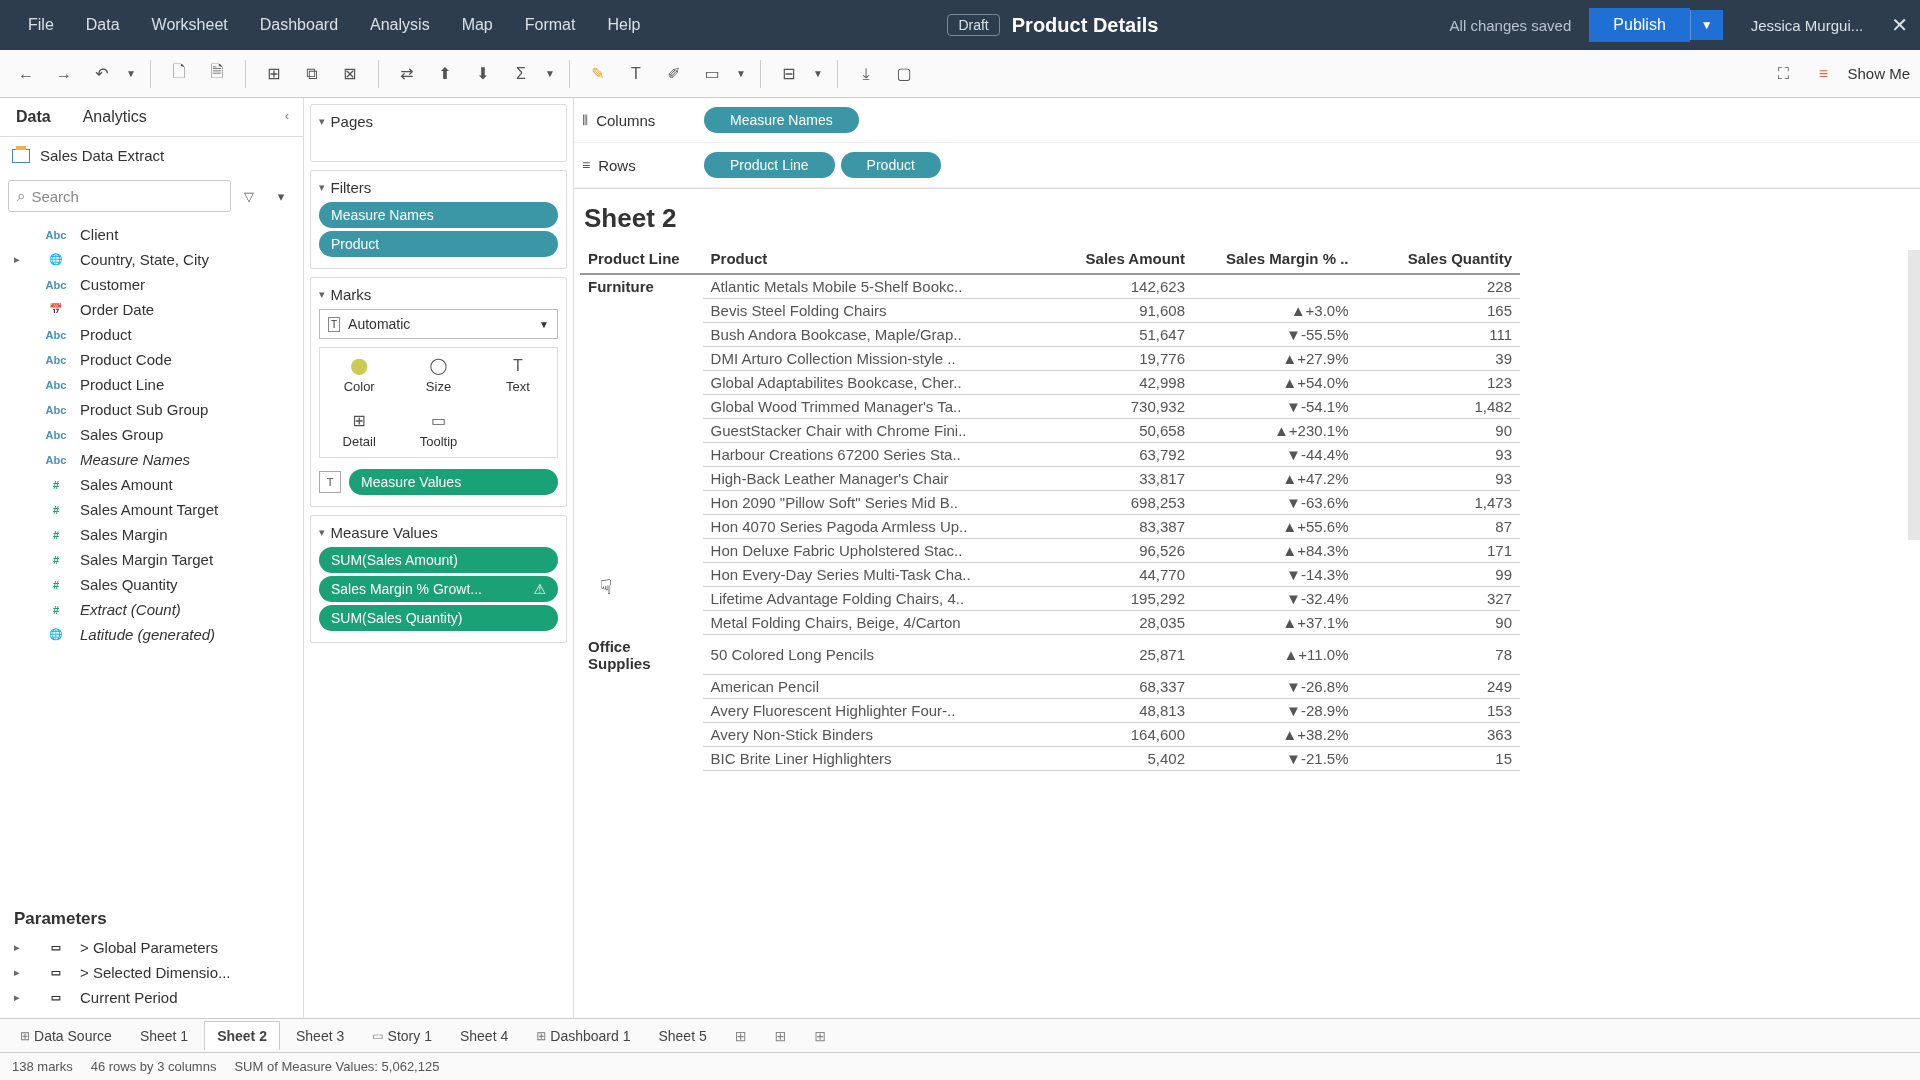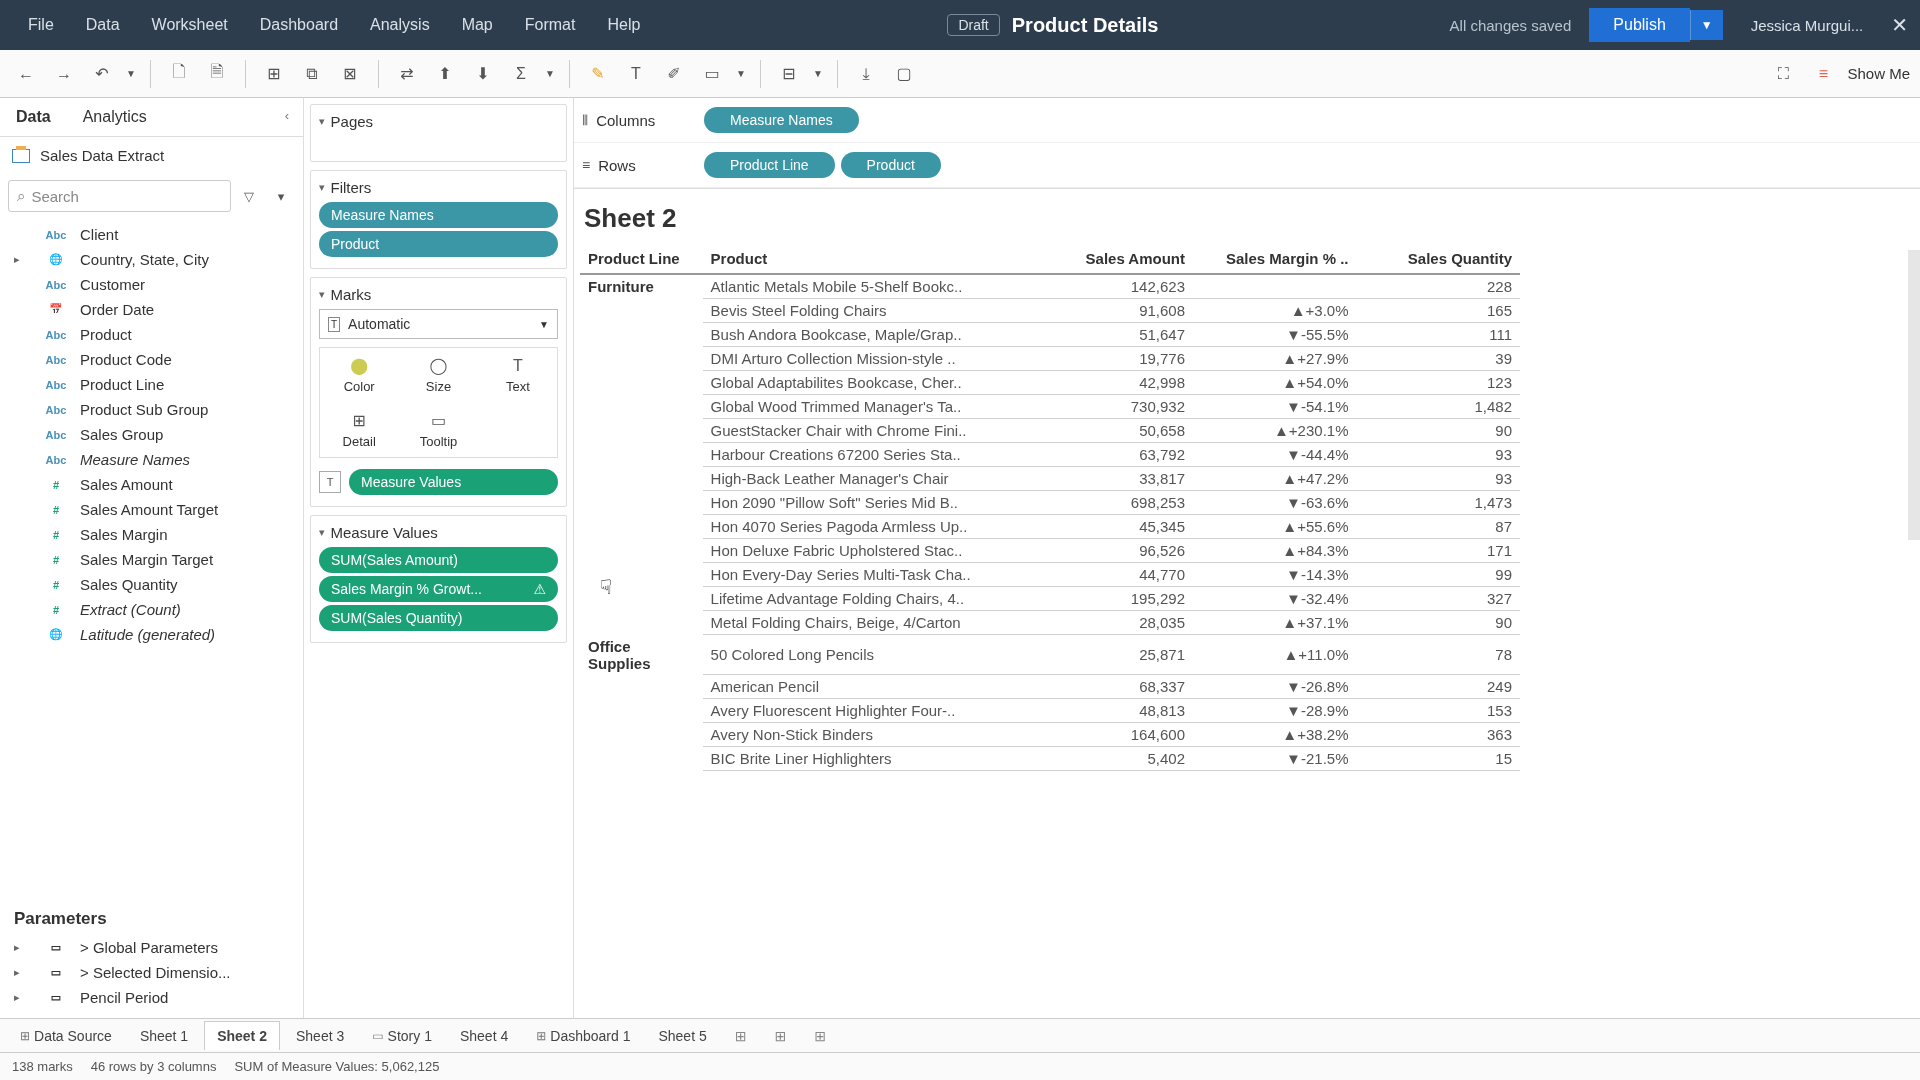--- a/index.html
+++ b/index.html
@@ -238,21 +238,21 @@
           <span class="nm">&gt; Global Parameters</span>
         </div>
         <div class="fl-row ind">
           <span class="exp">▸</span>
           <span class="tico">▭</span>
           <span class="nm">&gt; Selected Dimensio...</span>
         </div>
         <div class="fl-row ind">
           <span class="exp">▸</span>
           <span class="tico">▭</span>
-          <span class="nm">Pencil Period</span>
+          <span class="nm">Current Period</span>
         </div>
       </div>
   </div>
 
   <div class="cards-panel">
     <div class="card" style="min-height:58px">
       <div class="card-title">
           <span class="chev">▾</span>
           <span>Pages</span>
         </div>
@@ -422,21 +422,21 @@
             <tr>
               <td class="pl" style="width: 120px;"></td>
               <td style="width: 330px;">Hon 2090 "Pillow Soft" Series Mid B..</td>
               <td class="r" style="width: 150px;">698,253</td>
               <td class="r" style="width: 160px;">▼-63.6%</td>
               <td class="r" style="width: 160px;">1,473</td>
             </tr>
             <tr>
               <td class="pl" style="width: 120px;"></td>
               <td style="width: 330px;">Hon 4070 Series Pagoda Armless Up..</td>
-              <td class="r" style="width: 150px;">45,345</td>
+              <td class="r" style="width: 150px;">83,387</td>
               <td class="r" style="width: 160px;">▲+55.6%</td>
               <td class="r" style="width: 160px;">87</td>
             </tr>
             <tr>
               <td class="pl" style="width: 120px;"></td>
               <td style="width: 330px;">Hon Deluxe Fabric Upholstered Stac..</td>
               <td class="r" style="width: 150px;">96,526</td>
               <td class="r" style="width: 160px;">▲+84.3%</td>
               <td class="r" style="width: 160px;">171</td>
             </tr>

